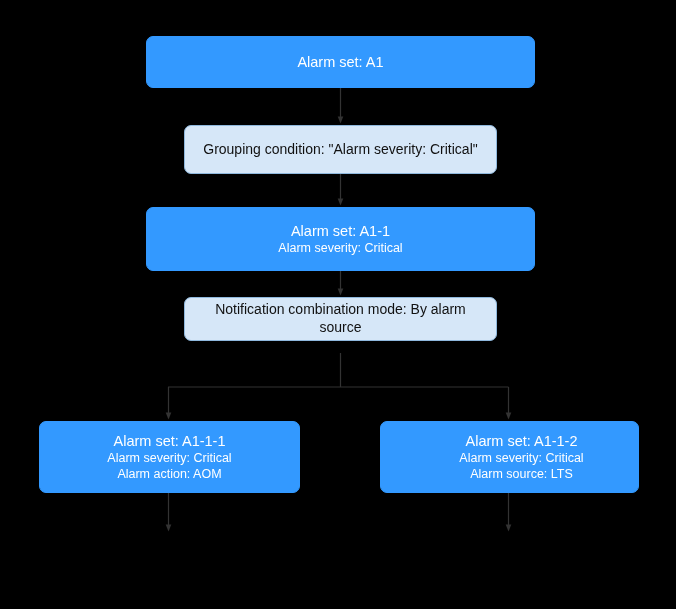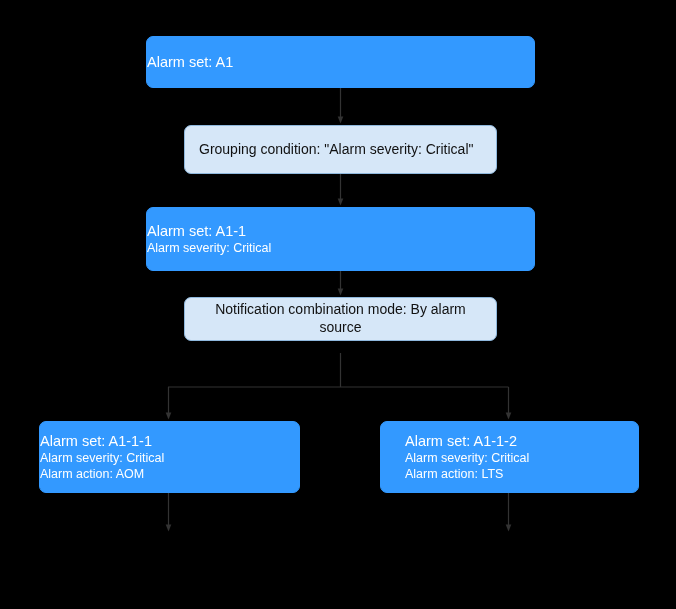--- a/index.html
+++ b/index.html
@@ -13,21 +13,21 @@
     height: 609px;
     background: #000000;
     overflow: hidden;
     font-family: "Liberation Sans", sans-serif;
   }
   .node {
     position: absolute;
     box-sizing: border-box;
     display: flex;
     flex-direction: column;
-    align-items: flex-start;
+    align-items: center;
     justify-content: center;
     border-radius: 7px;
     text-align: center;
     line-height: 1.28;
   }
   .node.primary {
     background: #3399FF;
     color: #FFFFFF;
     border: 1px solid #3399FF;
   }
@@ -103,17 +103,17 @@
 
   <div class="node primary" style="left:39px; top:421px; width:261px; height:72px;">
     <div class="title-line">Alarm set: A1-1-1</div>
     <div class="sub-line">Alarm severity: Critical</div>
     <div class="sub-line">Alarm action: AOM</div>
   </div>
 
   <div class="node primary" style="left:380px; top:421px; width:259px; height:72px;padding-left:24px;">
     <div class="title-line">Alarm set: A1-1-2</div>
     <div class="sub-line">Alarm severity: Critical</div>
-    <div class="sub-line">Alarm action: LTS</div>
+    <div class="sub-line">Alarm source: LTS</div>
   </div>
 
 
 </div>
 
 </body></html>

